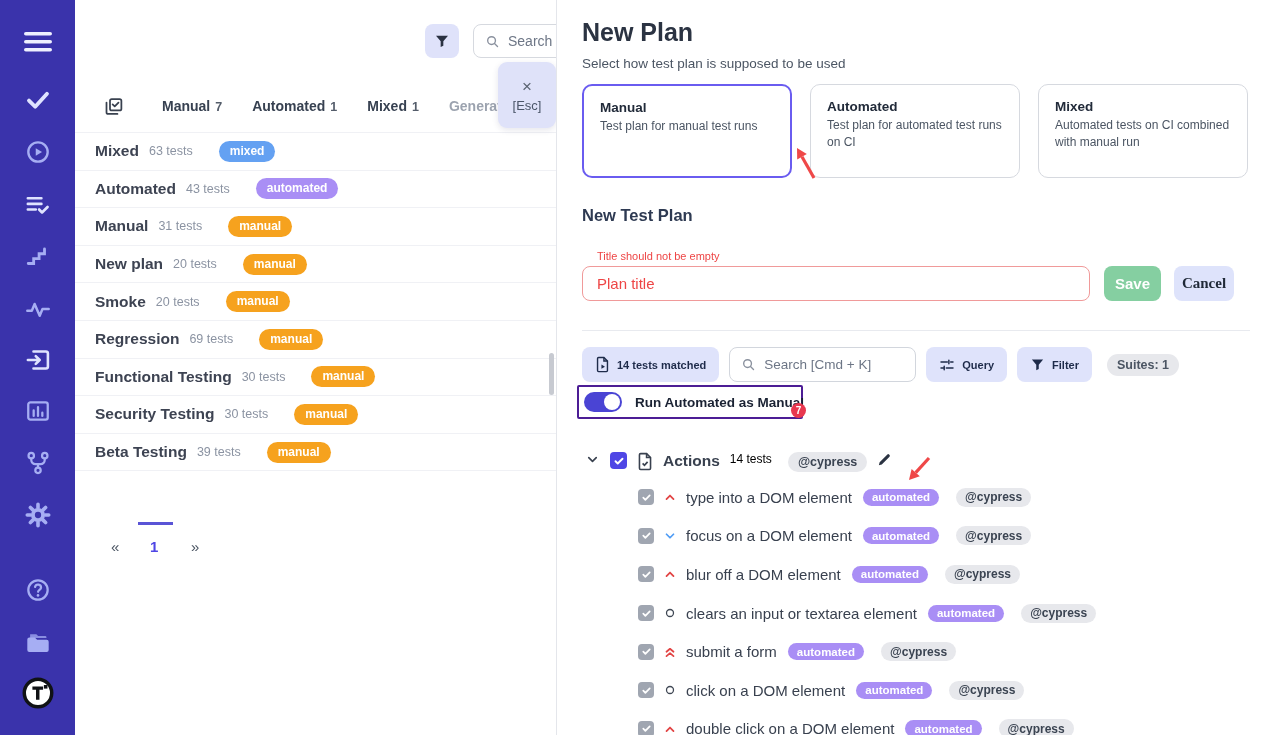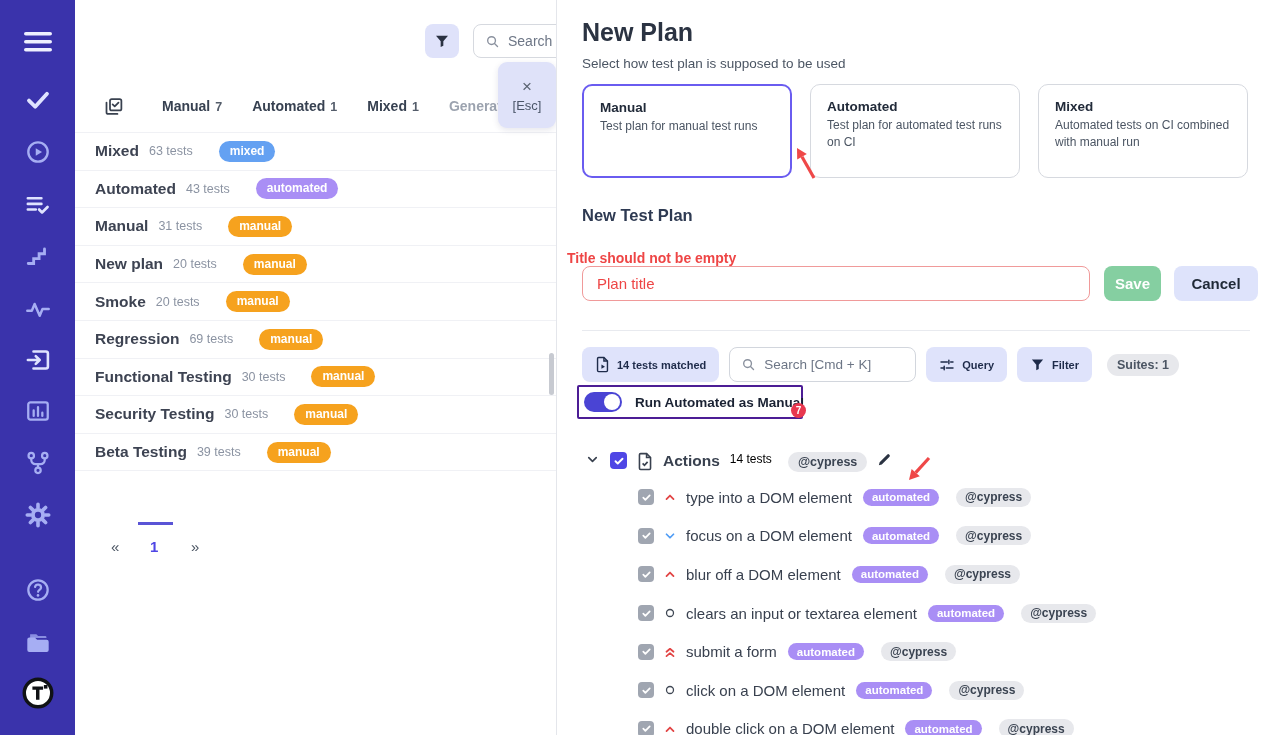--- a/index.html
+++ b/index.html
@@ -67,31 +67,31 @@
   .dp-subtitle { position:absolute; left:25px; top:56px; font-size:13.5px; color:#4b5563; }
 
   .type-cards { position:absolute; left:25px; top:84px; display:flex; gap:18px; }
   .type-card { width:210px; height:94px; border:1px solid #d6d9df; border-radius:10px; padding:14px 16px;
     cursor:pointer; background:#fff; }
   .type-card.m-selected { border:2px solid #6a5cf0; }
   .type-title { font-size:13.5px; font-weight:700; color:#222b3a; margin-bottom:3px; }
   .type-desc { font-size:12px; color:#4b5563; line-height:1.4; }
 
   .form-heading { position:absolute; left:25px; top:206px; font-size:16.5px; font-weight:700; color:#2e3a52; }
-  .form-error { position:absolute; left:10px; top:250px; font-size:14px; color:#ee4545;font-weight:bold; }
+  .form-error { position:absolute; left:40px; top:250px; font-size:11px; color:#ee4545; }
   .title-input { position:absolute; left:25px; top:266px; width:508px; height:35px; border:1px solid #f09a9a;
     border-radius:8px; padding:0 14px; font-size:15px; color:#ee4545; outline:none;
     font-family:"Liberation Sans", sans-serif; }
   .title-input::placeholder { color:#ee4545; }
   .save-btn { position:absolute; left:547px; top:266px; width:57px; height:35px; background:#85cfa1; color:#fff;
     font-size:15px; font-weight:700; border:none; border-radius:8px; cursor:pointer;
     font-family:"Liberation Sans", sans-serif; }
-  .cancel-btn { position:absolute; left:617px; top:266px; width:84px; height:35px; background:#dee3fb; color:#1f2937;
+  .cancel-btn { position:absolute; left:617px; top:266px; width:60px; height:35px; background:#dee3fb; color:#1f2937;
     font-size:15px; font-weight:700; border:none; border-radius:8px; cursor:pointer;
-    font-family:Liberation Sans, sans-serif; }
+    font-family:Liberation Serif, serif; }
   .dp-divider { position:absolute; left:25px; top:330px; width:668px; height:1px; background:#e8eaef; }
 
   .toolbar { position:absolute; left:25px; top:347px; height:35px; display:flex; align-items:center; gap:10px; }
   .tb-btn { height:35px; display:flex; align-items:center; gap:7px; background:#dfe3fb; border:none;
     border-radius:8px; padding:0 13px; font-size:11px; font-weight:700; color:#1e2b4a; cursor:pointer;
     font-family:"Liberation Sans", sans-serif; white-space:nowrap; }
   .tb-search { height:35px; width:187px; border:1px solid #d2d6dd; border-radius:8px; display:flex;
     align-items:center; padding-left:11px; gap:8px; background:#fff; }
   .tb-search input { border:none; outline:none; width:140px; font-size:13.5px; color:#39414f;
     background:transparent; font-family:"Liberation Sans", sans-serif; }

